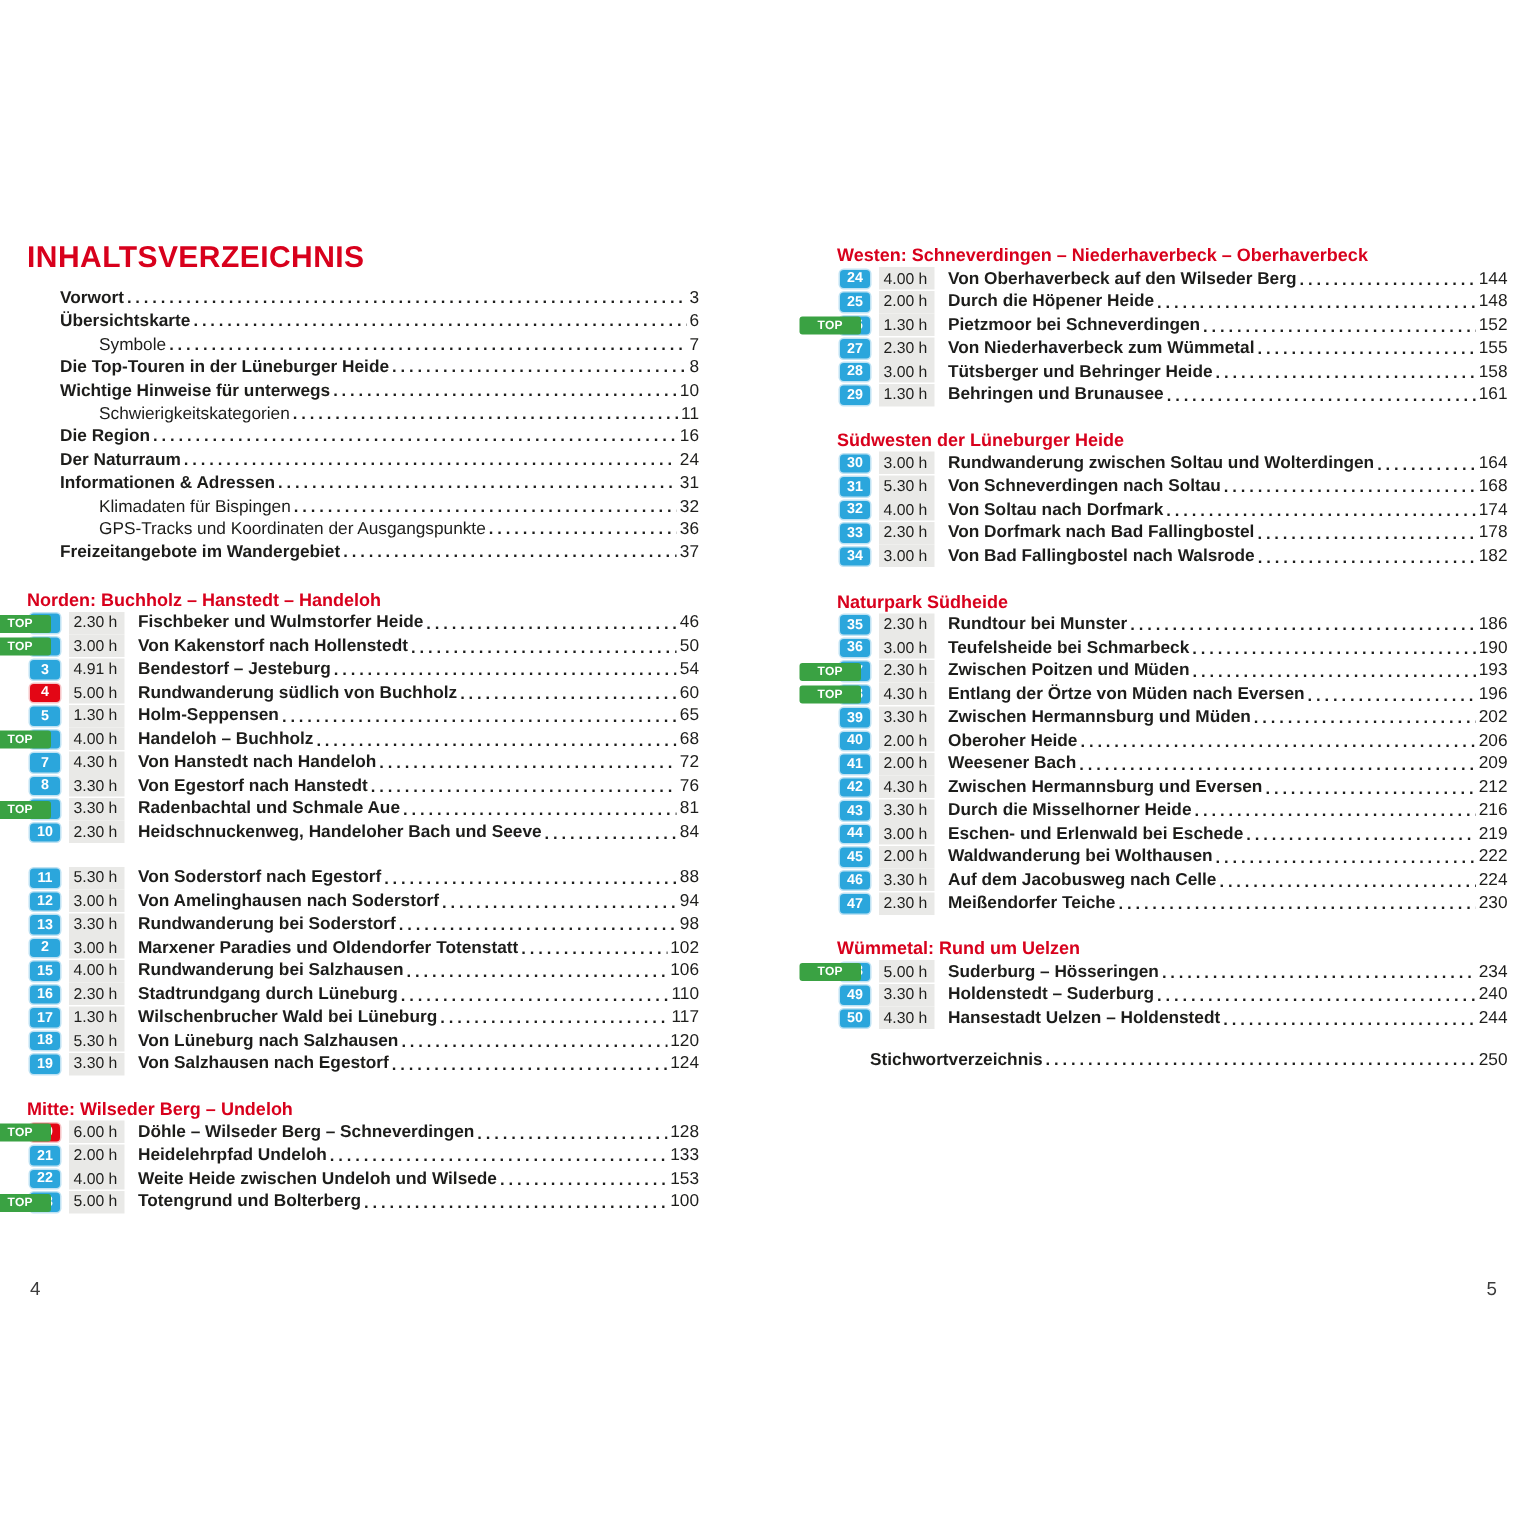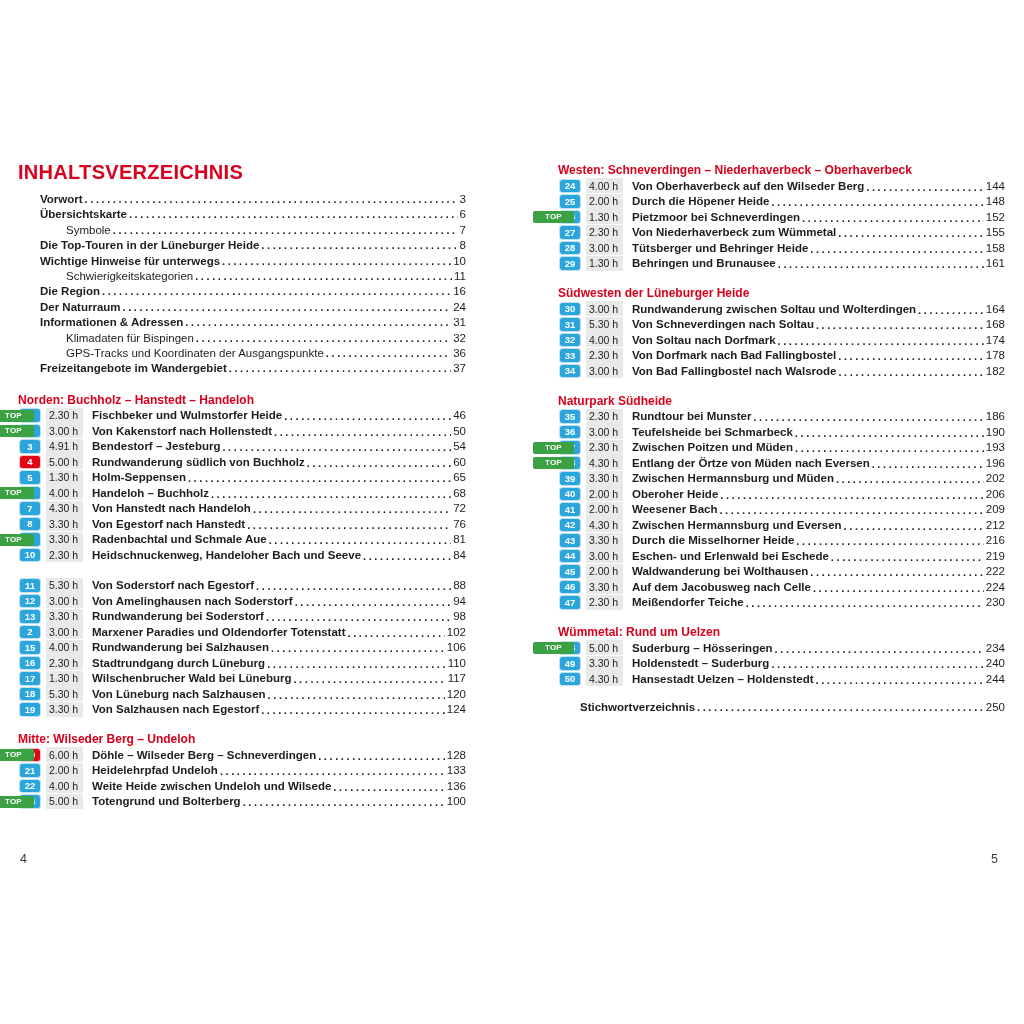--- a/index.html
+++ b/index.html
@@ -275,21 +275,21 @@
             <span class="time">2.00 h</span>
             <span class="tour-title">Heidelehrpfad Undeloh</span>
             <span class="leader"></span>
             <span class="page">133</span>
           </div>
           <div class="tour-row">
             <span class="num-badge badge-blue">22</span>
             <span class="time">4.00 h</span>
             <span class="tour-title">Weite Heide zwischen Undeloh und Wilsede</span>
             <span class="leader"></span>
-            <span class="page">136</span>
+            <span class="page">153</span>
           </div>
           <div class="tour-row">
             <span class="top-badge">TOP</span>
             <span class="num-badge badge-blue">23</span>
             <span class="time">5.00 h</span>
             <span class="tour-title">Totengrund und Bolterberg</span>
             <span class="leader"></span>
             <span class="page">100</span>
           </div>
         </section>

